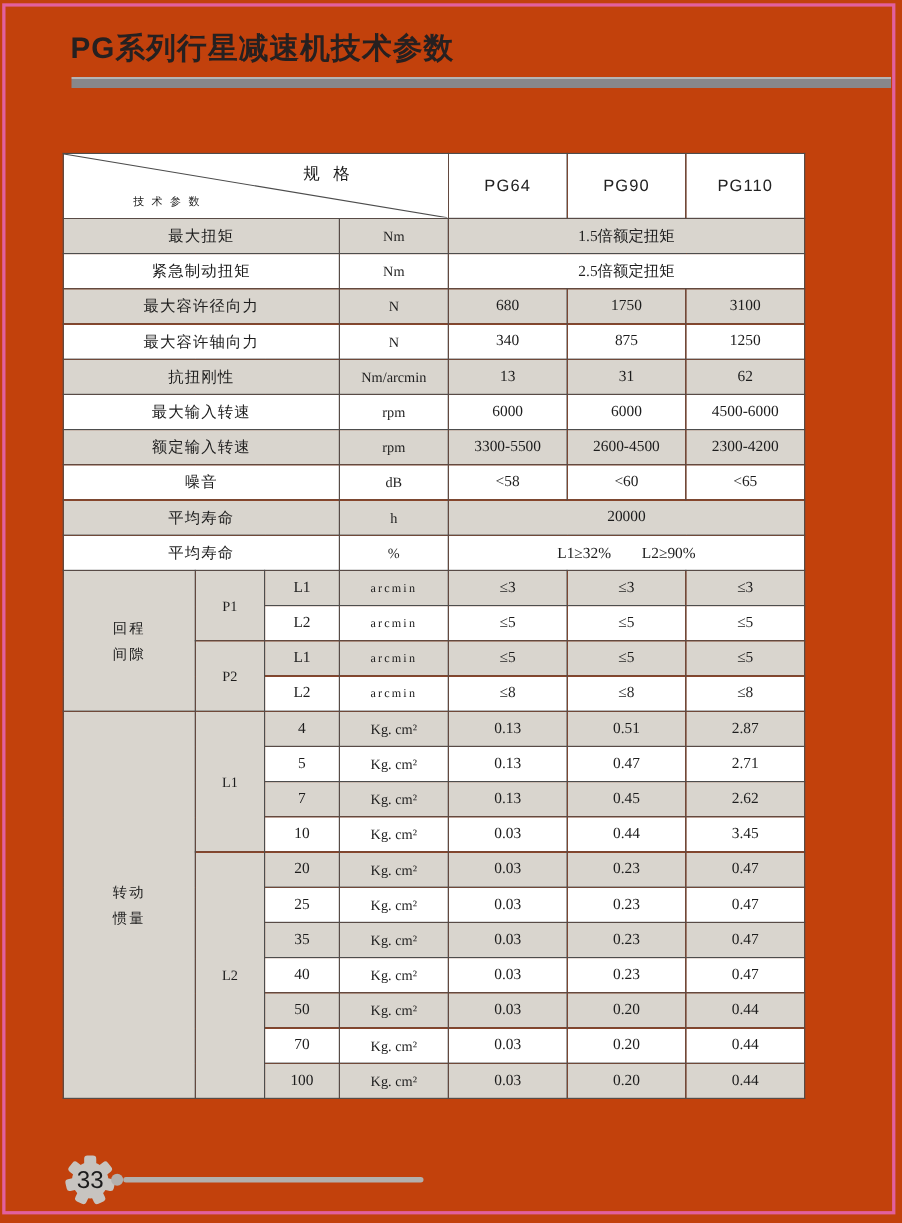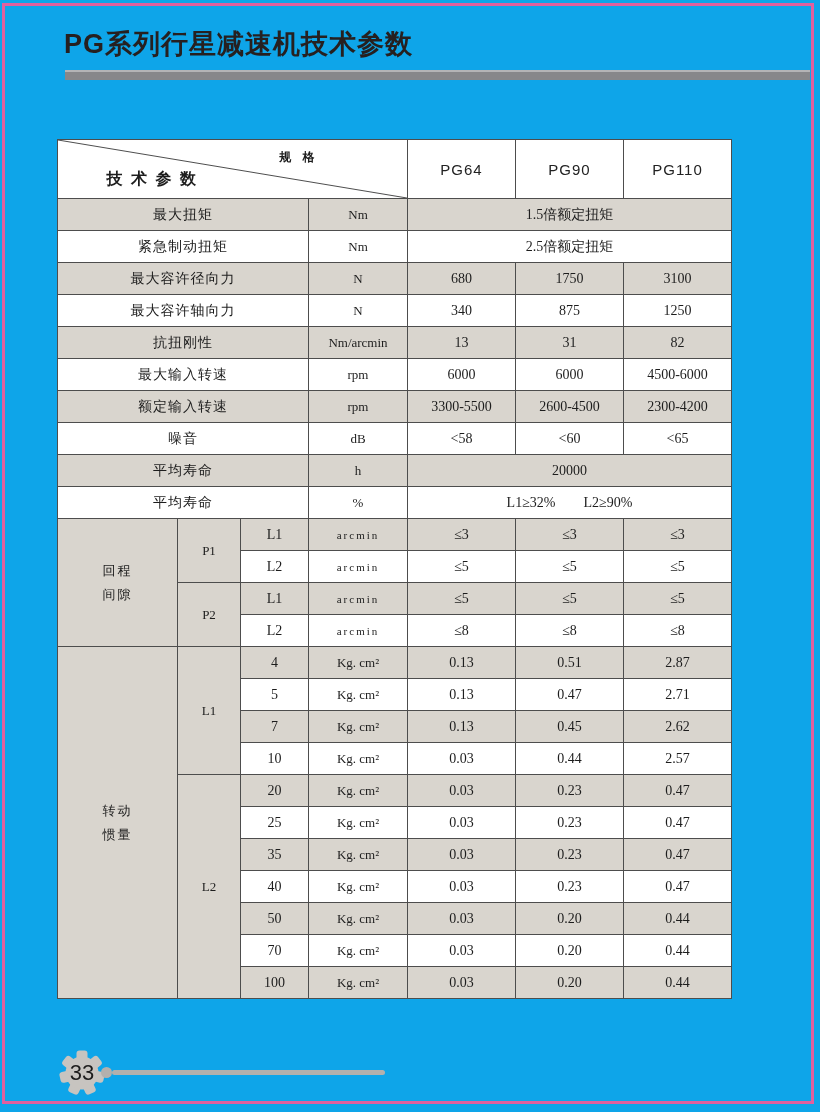--- a/index.html
+++ b/index.html
@@ -1,18 +1,18 @@
 <!DOCTYPE html>
 <html><head>
 <meta charset="utf-8">
 <style>
   * { margin:0; padding:0; box-sizing:border-box; }
   html,body { background:#ffffff; }
   body { width:820px; height:1112px; font-family:"Liberation Serif", serif; color:#1d1d1d; }
-  .page { position:relative; width:820px; height:1112px; background:#0ea5e9; overflow:hidden; }
+  .page { position:relative; width:820px; height:1112px; background:#c2410c; overflow:hidden; }
 
   .frame { position:absolute; left:2px; top:3px; right:6px; bottom:8px;
            border:3px solid #e2609e; pointer-events:none; }
 
   .title { position:absolute; left:64px; top:26px; font-family:"Liberation Sans", sans-serif;
            font-weight:bold; font-size:27px; letter-spacing:1px; color:#262020; }
   .title-bar { position:absolute; left:65px; top:70px; width:745px; height:10px;
                background:linear-gradient(#b4b4b6 0 2px, #87878a 2px 100%); }
 
   table.spec { position:absolute; left:57px; top:139px; width:674px;
@@ -21,24 +21,24 @@
   table.spec td { border:1px solid #4d4d4d; text-align:center; vertical-align:middle;
                   padding:0; background:#fff; overflow:hidden; }
   tr.r { height:32px; }
   tr.hdr { height:59px; }
   tr.g > td { background:#d9d5ce; }
   td.w { background:#fff; }
 
   td.diag { position:relative; }
   .diag svg.dline { position:absolute; left:0; top:0; width:100%; height:100%; display:block; }
   .corner-spec { position:absolute; left:69%; top:9px; transform:translateX(-50%);
-                 font-family:"Liberation Sans", sans-serif; font-weight:bold; font-size:12px;
+                 font-family:"Liberation Sans", sans-serif; font-weight:normal; font-size:15px;
                  letter-spacing:4px; white-space:nowrap; }
   .corner-param { position:absolute; left:27%; bottom:8px; transform:translateX(-50%);
-                  font-family:"Liberation Sans", sans-serif; font-weight:bold; font-size:16px;
+                  font-family:"Liberation Sans", sans-serif; font-weight:normal; font-size:10px;
                   letter-spacing:2px; white-space:nowrap; }
 
   td.model { font-family:"Liberation Sans", sans-serif; font-size:15px; letter-spacing:1px; color:#222; }
   td.param { letter-spacing:1px; font-size:14px;margin-top:12px; }
   td.unit  { font-size:13px; }
   td.unit.arcmin { font-size:11px; letter-spacing:2px; }
   td.val   { font-size:14px; }
   td.sub   { font-size:13px; }
   td.lvl   { font-size:14px; }
   td.ratio { font-size:14px; }
@@ -110,21 +110,21 @@
       <td class="unit">N</td>
       <td class="val">340</td>
       <td class="val">875</td>
       <td class="val">1250</td>
     </tr>
     <tr class="r g">
       <td colspan="3" class="param">抗扭刚性</td>
       <td class="unit">Nm/arcmin</td>
       <td class="val">13</td>
       <td class="val">31</td>
-      <td class="val">82</td>
+      <td class="val">62</td>
     </tr>
     <tr class="r">
       <td colspan="3" class="param">最大输入转速</td>
       <td class="unit">rpm</td>
       <td class="val">6000</td>
       <td class="val">6000</td>
       <td class="val">4500-6000</td>
     </tr>
     <tr class="r g">
       <td colspan="3" class="param">额定输入转速</td>
@@ -210,21 +210,21 @@
       <td class="unit">Kg. cm²</td>
       <td class="val">0.13</td>
       <td class="val">0.45</td>
       <td class="val">2.62</td>
     </tr>
     <tr class="r">
       <td class="ratio">10</td>
       <td class="unit">Kg. cm²</td>
       <td class="val">0.03</td>
       <td class="val">0.44</td>
-      <td class="val">2.57</td>
+      <td class="val">3.45</td>
     </tr>
     <tr class="r g">
       <td rowspan="7" class="w sub">L2</td>
       <td class="ratio">20</td>
       <td class="unit">Kg. cm²</td>
       <td class="val">0.03</td>
       <td class="val">0.23</td>
       <td class="val">0.47</td>
     </tr>
     <tr class="r">

